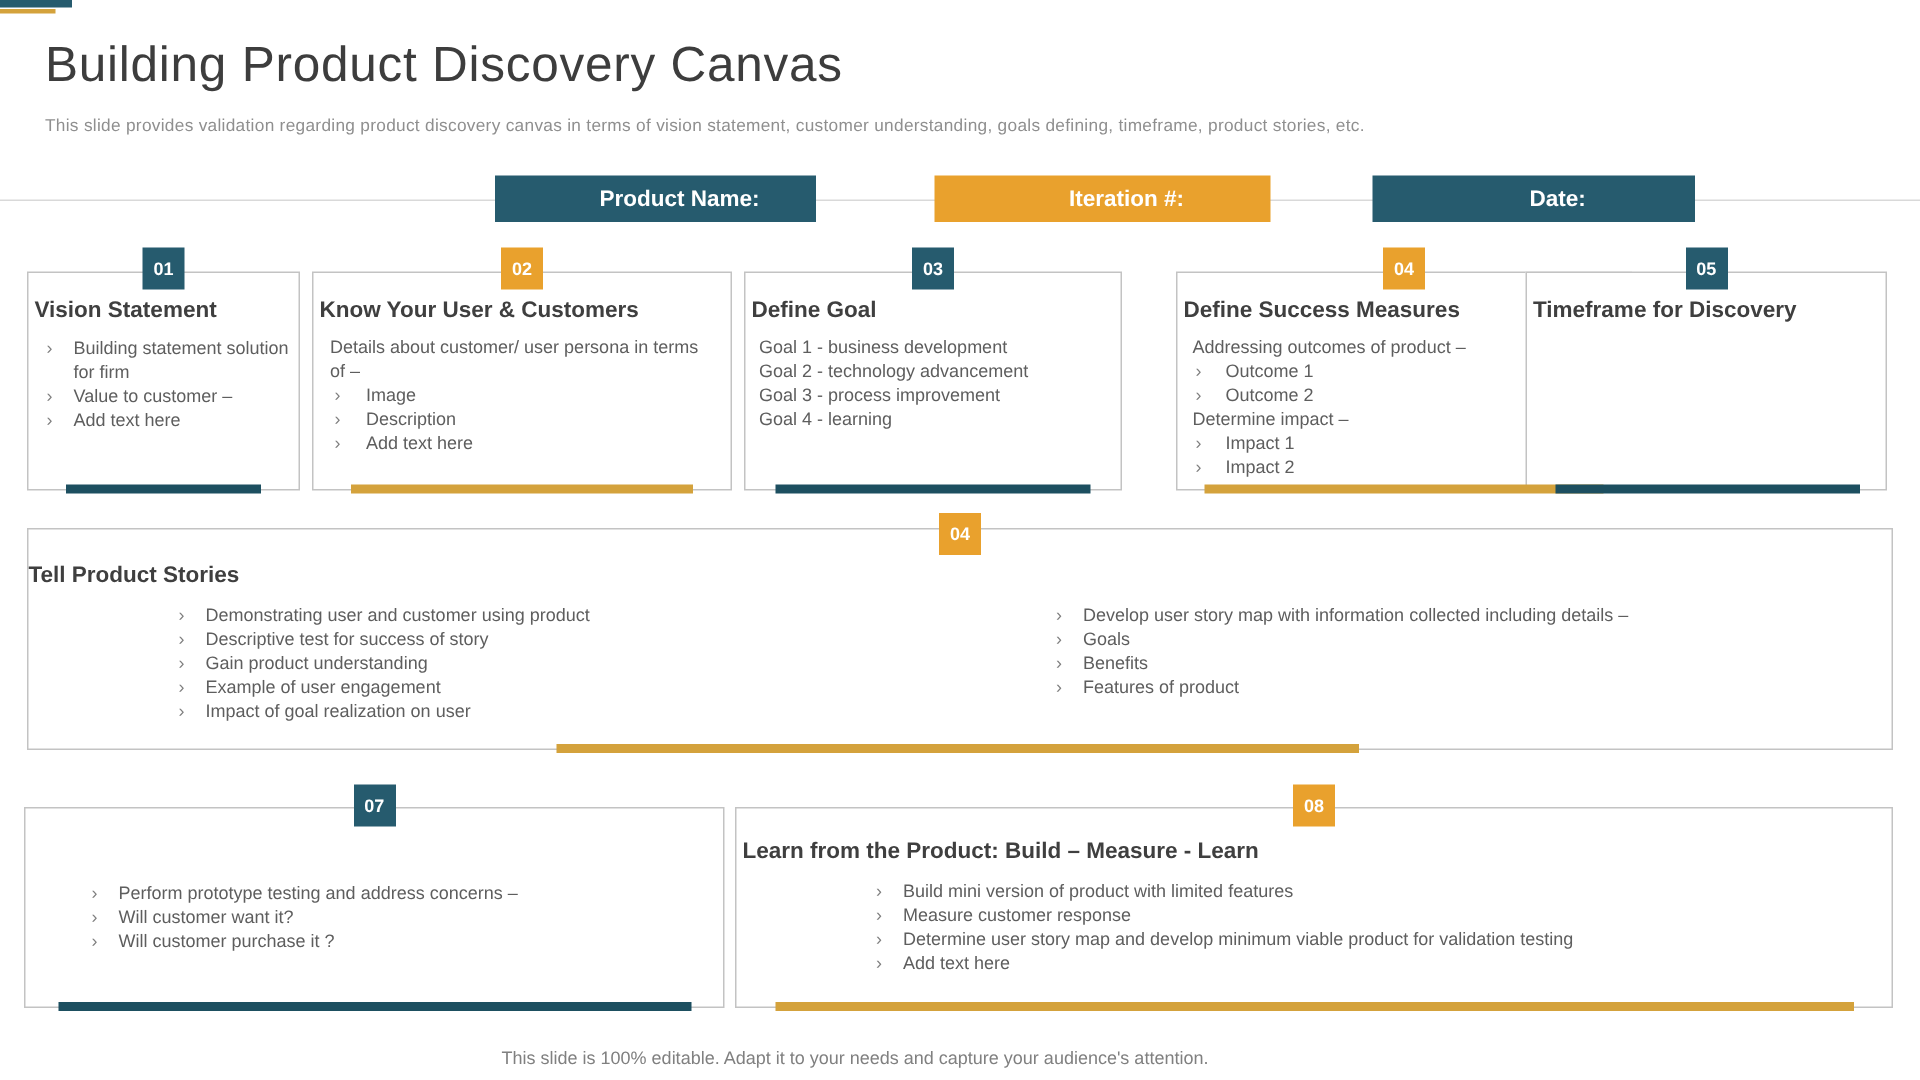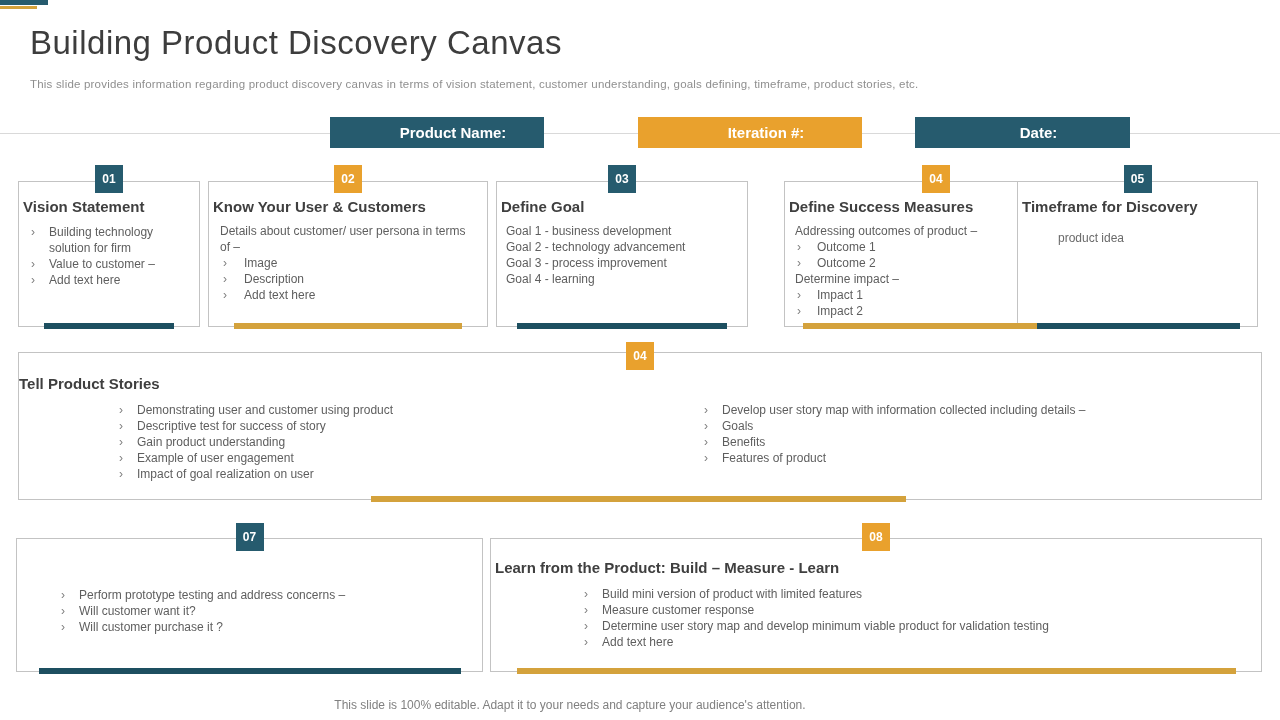--- a/index.html
+++ b/index.html
@@ -33,34 +33,34 @@
   .cols{display:flex;}
 </style>
 </head>
 <body>
 
 <div class="slide">
   <div class="deco-teal"></div>
   <div class="deco-gold"></div>
 
   <h1 class="title">Building Product Discovery Canvas</h1>
-  <div class="subtitle">This slide provides information regarding product discovery canvas in terms of vision statement, customer understanding, goals defining, timeframe, product stories, etc.</div>
+  <div class="subtitle">This slide provides validation regarding product discovery canvas in terms of vision statement, customer understanding, goals defining, timeframe, product stories, etc.</div>
 
   <div class="hline"></div>
   <div class="hdr teal-bg" style="left:330px;width:182px;">Product Name:</div>
-  <div class="hdr orange-bg" style="left:638px;width:192px;">Iteration #:</div>
+  <div class="hdr orange-bg" style="left:623px;width:192px;">Iteration #:</div>
   <div class="hdr teal-bg" style="left:915px;width:183px;">Date:</div>
 
   <div class="box" style="left:18px;top:181px;width:182px;height:146px;">
     <div class="badge teal-bg" style="top:-17px;">01</div>
     <div class="box-title">Vision Statement</div>
     <div class="content" style="margin:9px 6px 0 12px;">
       <div class="row">
         <span class="bm" style="width:18px;">›</span>
-        <span class="bt">Building technology solution for firm</span>
+        <span class="bt">Building statement solution for firm</span>
       </div>
       <div class="row">
         <span class="bm" style="width:18px;">›</span>
         <span class="bt">Value to customer –</span>
       </div>
       <div class="row">
         <span class="bm" style="width:18px;">›</span>
         <span class="bt">Add text here</span>
       </div>
     </div>
@@ -123,21 +123,20 @@
         <span class="bt">Impact 2</span>
       </div>
     </div>
     <div class="bar gold-bar" style="left:6%;width:88%;"></div>
   </div>
 
   <div class="box" style="left:1017px;top:181px;width:241px;height:146px;">
     <div class="badge teal-bg" style="top:-17px;">05</div>
     <div class="box-title">Timeframe for Discovery</div>
     <div class="content" style="margin:11px 6px 0 40px;line-height:24px;color:#6a6a6a;">
-      <div class="plain">product idea</div>
     </div>
     <div class="bar teal-bar" style="left:8%;width:85%;"></div>
   </div>
 
   <div class="box" style="left:18px;top:352px;width:1244px;height:148px;">
     <div class="badge orange-bg" style="top:-11px;">04</div>
     <div class="box-title" style="width:580px;margin:22px 0 0 0;">Tell Product Stories</div>
     <div class="cols" style="margin-top:10px;">
       <div class="content" style="width:560px;margin-left:100px;">
         <div class="row">

